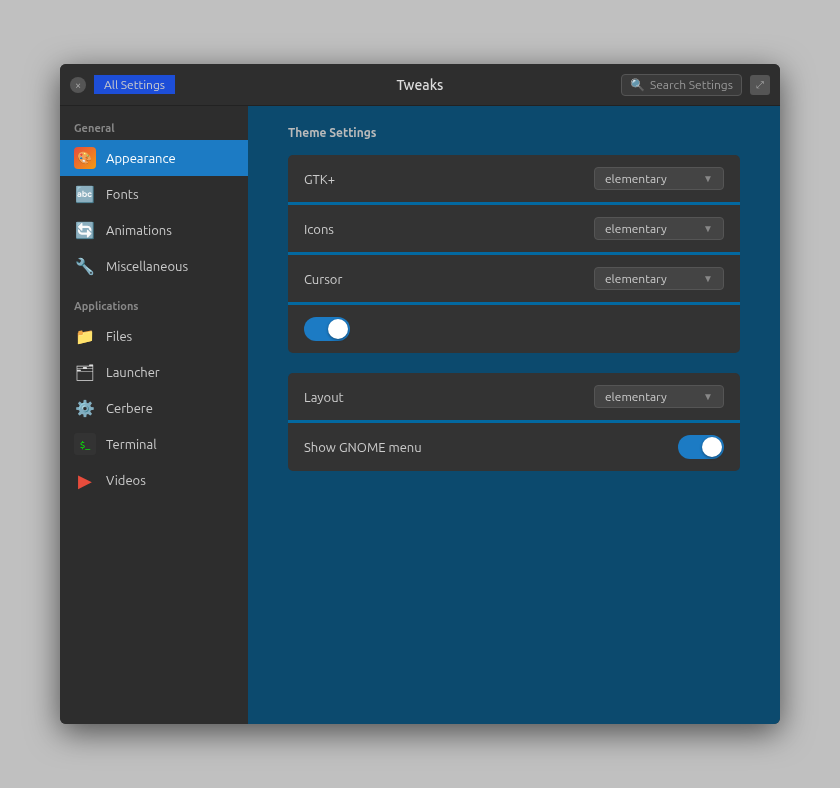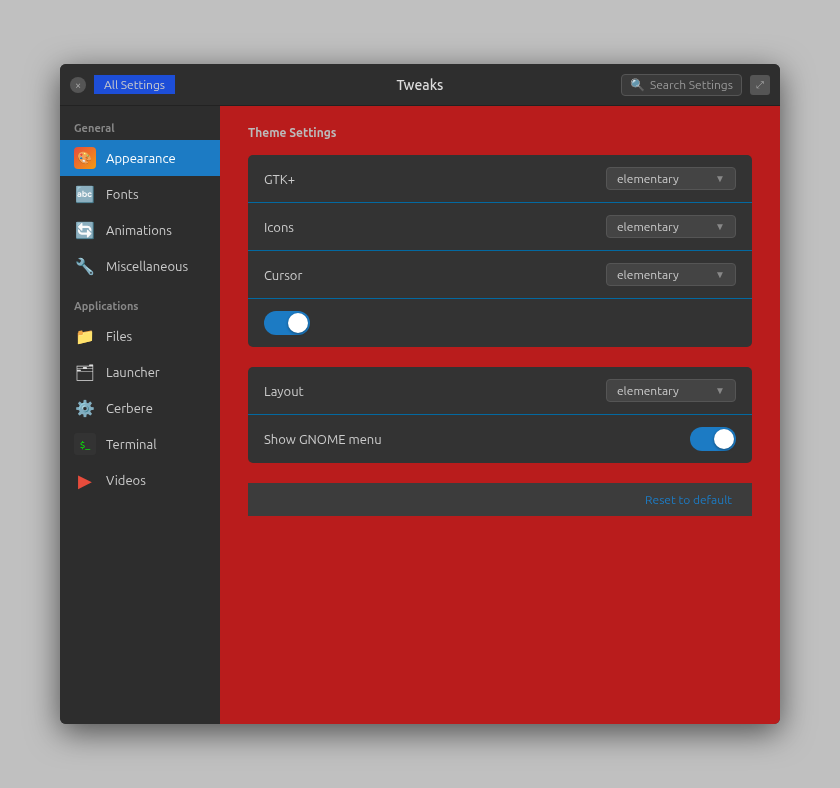--- a/index.html
+++ b/index.html
@@ -84,21 +84,21 @@
       font-size: 10px;
       cursor: pointer;
       margin-left: 8px;
     }
     .content {
       display: flex;
       flex: 1;
       overflow: hidden;
     }
     .sidebar {
-      width: 160px;
+      width: 188px;
       background: #2d2d2d;
       flex-shrink: 0;
       padding: 12px 0;
       overflow-y: auto;
     }
     .sidebar-section-label {
       color: #888;
       font-size: 11px;
       font-weight: 600;
       padding: 4px 14px 6px;
@@ -131,42 +131,42 @@
     .icon-fonts { background: none; }
     .icon-animations { background: none; }
     .icon-misc { background: none; }
     .icon-files { background: none; color: #aaa; }
     .icon-launcher { background: none; color: #ddd; }
     .icon-cerbere { background: none; }
     .icon-terminal { background: #333; color: #0f0; border-radius: 3px; font-size: 10px; }
     .icon-videos { background: none; color: #e74c3c; }
     .main {
       flex: 1;
-      background: #b91c1c;
-      padding: 20px 28px;
+      background: #0c4a6e;
+      padding: 20px 40px;
       overflow-y: auto;
     }
     .section-title {
       color: #bbb;
       font-size: 12px;
       font-weight: 600;
       margin-bottom: 12px;
       padding-bottom: 4px;
     }
     .settings-group {
       background: #333;
       border-radius: 5px;
       margin-bottom: 20px;
       overflow: hidden;
     }
     .setting-row {
       display: flex;
       align-items: center;
       padding: 12px 16px;
-      border-bottom: 1px solid #0369a1;
+      border-bottom: 3px solid #0369a1;
       min-height: 46px;
     }
     .setting-row:last-child {
       border-bottom: none;
     }
     .setting-label {
       color: #ccc;
       font-size: 13px;
       flex: 1;
     }
@@ -333,18 +333,15 @@
             <span>elementary</span>
             <span class="dropdown-arrow">▼</span>
           </div>
         </div>
         <div class="setting-row">
           <span class="setting-label">Show GNOME menu</span>
           <div class="toggle"></div>
         </div>
       </div>
 
-      <div class="footer">
-        <span class="reset-link">Reset to default</span>
-      </div>
     </div>
   </div>
 </div>
 
 </body></html>

